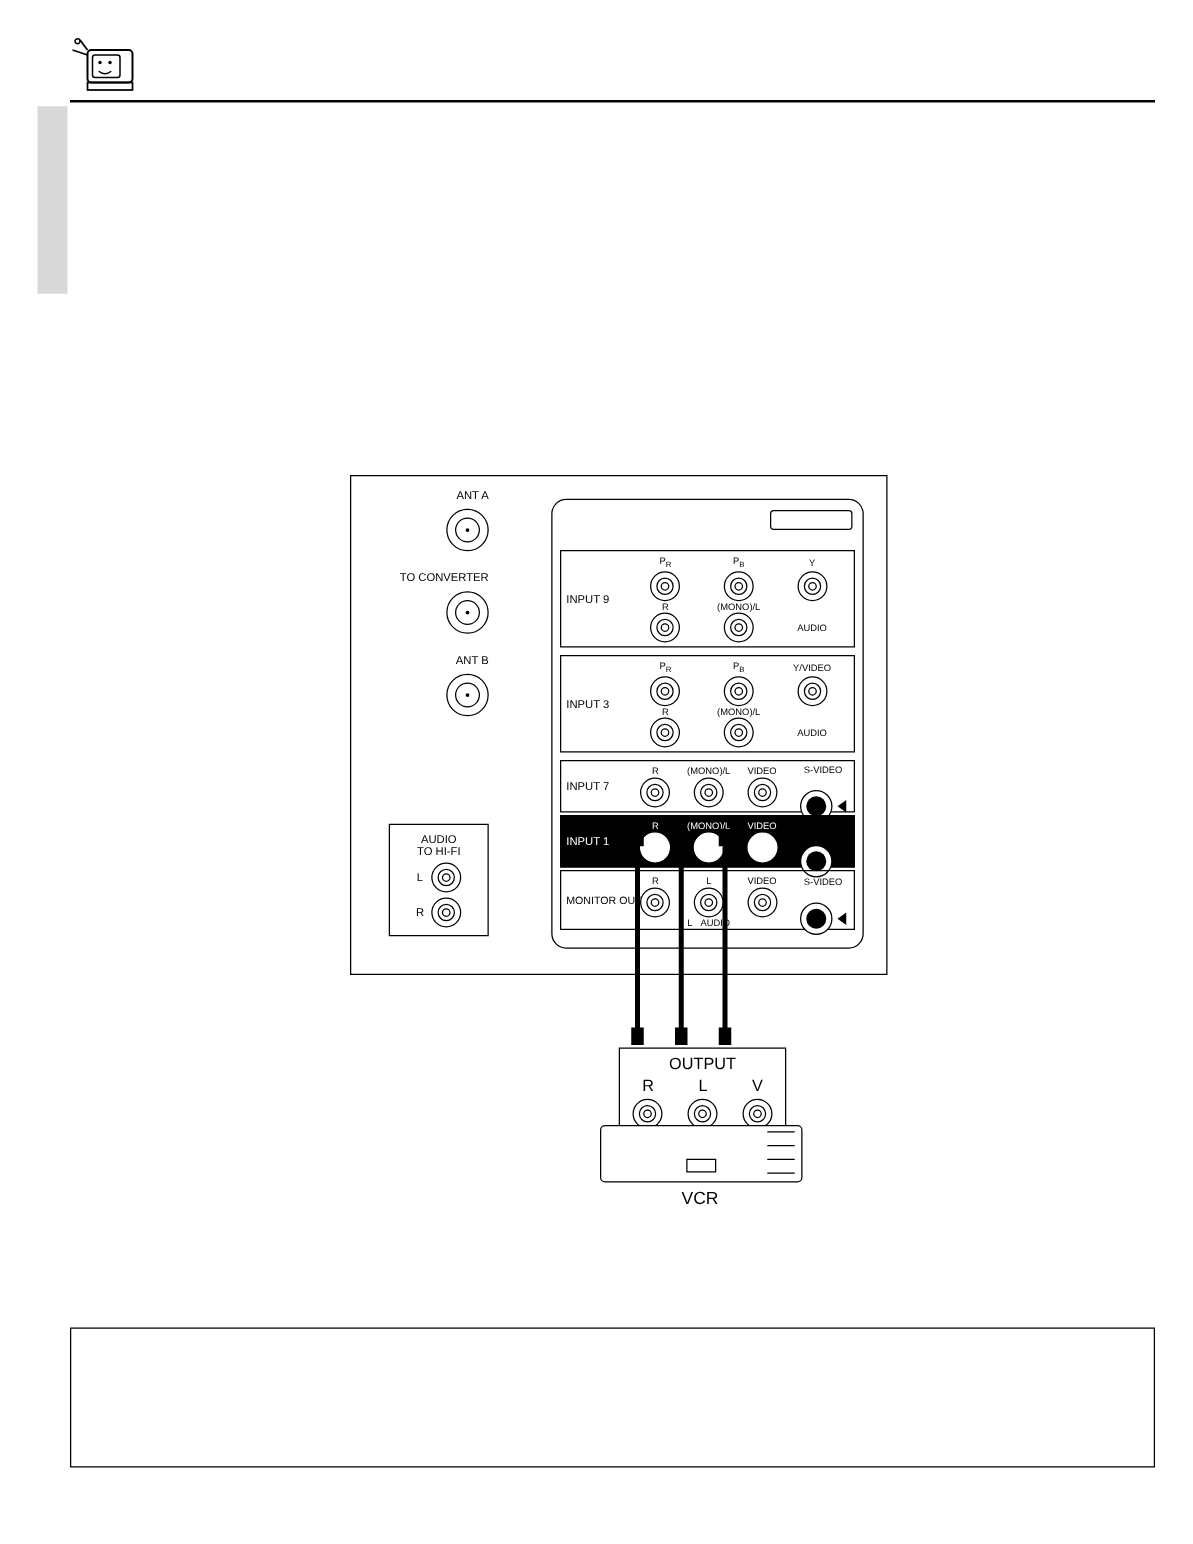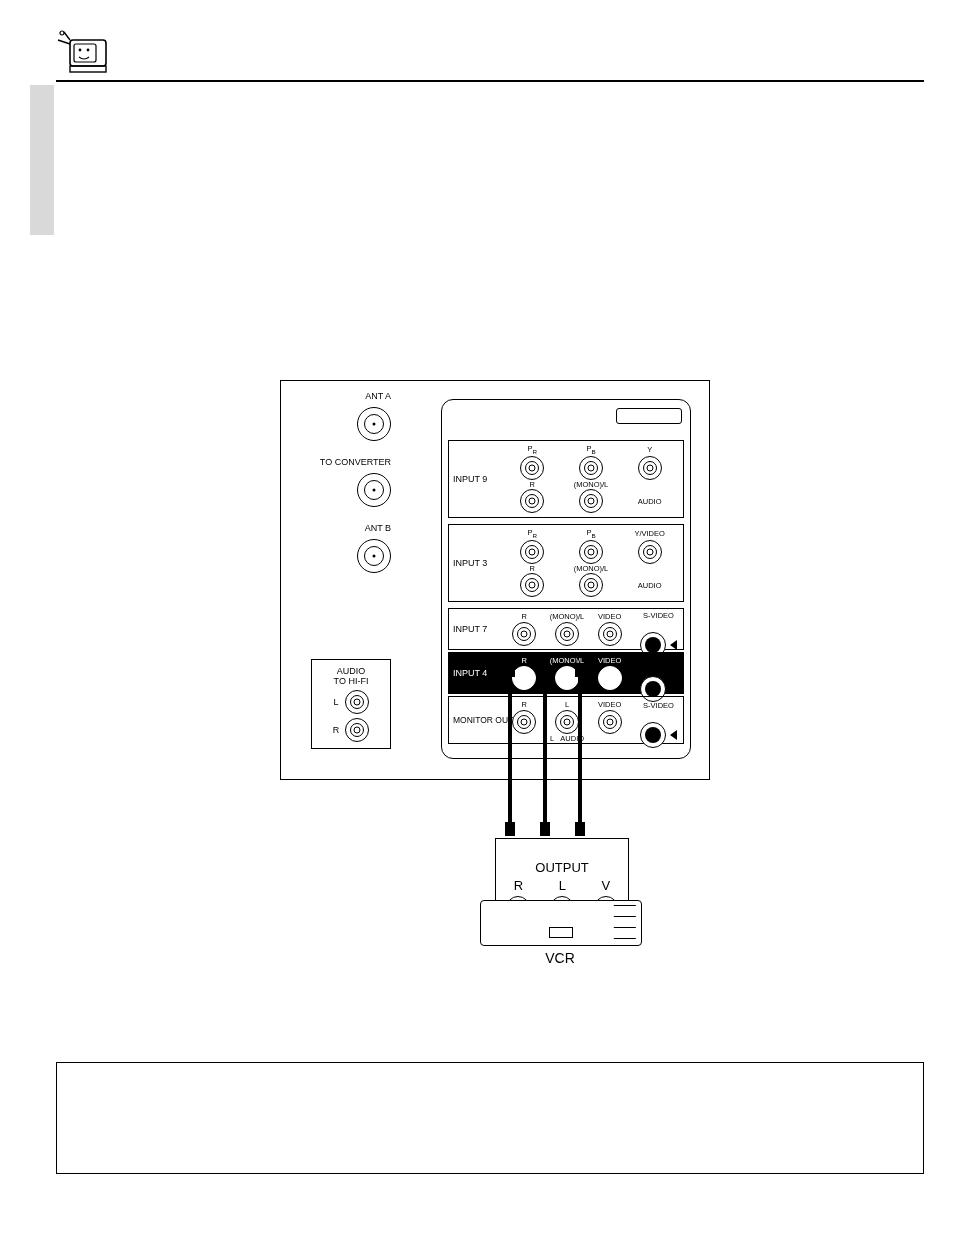--- a/index.html
+++ b/index.html
@@ -28,21 +28,21 @@
   .tri{display:inline-block;width:0;height:0;border-top:5px solid transparent;border-bottom:5px solid transparent;border-right:7px solid #000}
   .grille{position:absolute;right:8px;top:8px;width:64px;height:14px;border:1px solid #000;border-radius:3px}
   .row-dark{background:#000;color:#fff}
   .row-dark .rca{border-color:#fff}
   .row-dark .rca::before{border-color:#fff}
   .row-dark .rca::after{border-color:#fff}
   
   .cable{position:absolute;width:4px;background:#000}
   .plug{position:absolute;width:10px;height:14px;background:#000}
   
-  .vcr-out{position:absolute;left:495px;top:838px;width:132px;border:1px solid #000;text-align:center;font-size:13px;padding:21px 0 6px;font-family:Helvetica,Arial,sans-serif}
+  .vcr-out{position:absolute;left:495px;top:838px;width:132px;border:1px solid #000;text-align:center;font-size:13px;padding:4px 0 6px;font-family:Helvetica,Arial,sans-serif}
   .vcr-out .row{display:flex;justify-content:space-around;margin-top:3px}
   .vcr-body{position:absolute;left:480px;top:900px;width:160px;height:44px;border:1.6px solid #000;border-radius:4px;background:#fff}
   .vcr-slot{position:absolute;left:50%;top:26px;width:22px;height:9px;border:1.4px solid #000;transform:translateX(-50%)}
   .vcr-side{position:absolute;right:6px;top:4px;width:22px;height:34px}
   .vcr-side .l{height:5px;border-top:1.6px solid #000;margin-bottom:5px;transform:skewX(-18deg)}
   .vcr-lbl{position:absolute;left:480px;top:950px;width:160px;text-align:center;font-size:14px}
   .tips-box{position:absolute;left:56px;right:30px;top:1062px;height:110px;border:1.4px solid #000}
   .ant-lbl{display:block;margin-bottom:2px}
 </style>
 </head>
@@ -140,21 +140,21 @@
         <div class="svideo-wrap" style="top:2px">
           <span>S-VIDEO</span>
           <div style="display:flex;gap:4px;align-items:center">
               <span class="svideo"></span>
               <span class="tri"></span>
             </div>
         </div>
       </div>
 
       <div class="panel-row row-dark" style="top:252px;height:42px">
-        <span class="lbl">INPUT 4</span>
+        <span class="lbl">INPUT 1</span>
         <div class="jacks" style="grid-template-rows:auto auto;right:52px">
           <span class="jtxt">R</span>
           <span class="jtxt">(MONO)/L</span>
           <span class="jtxt">VIDEO</span>
           <span class="rca"></span>
           <span class="rca"></span>
           <span class="rca"></span>
         </div>
         <div class="svideo-wrap" style="top:2px;color:#000">
           <span>S-VIDEO</span>

